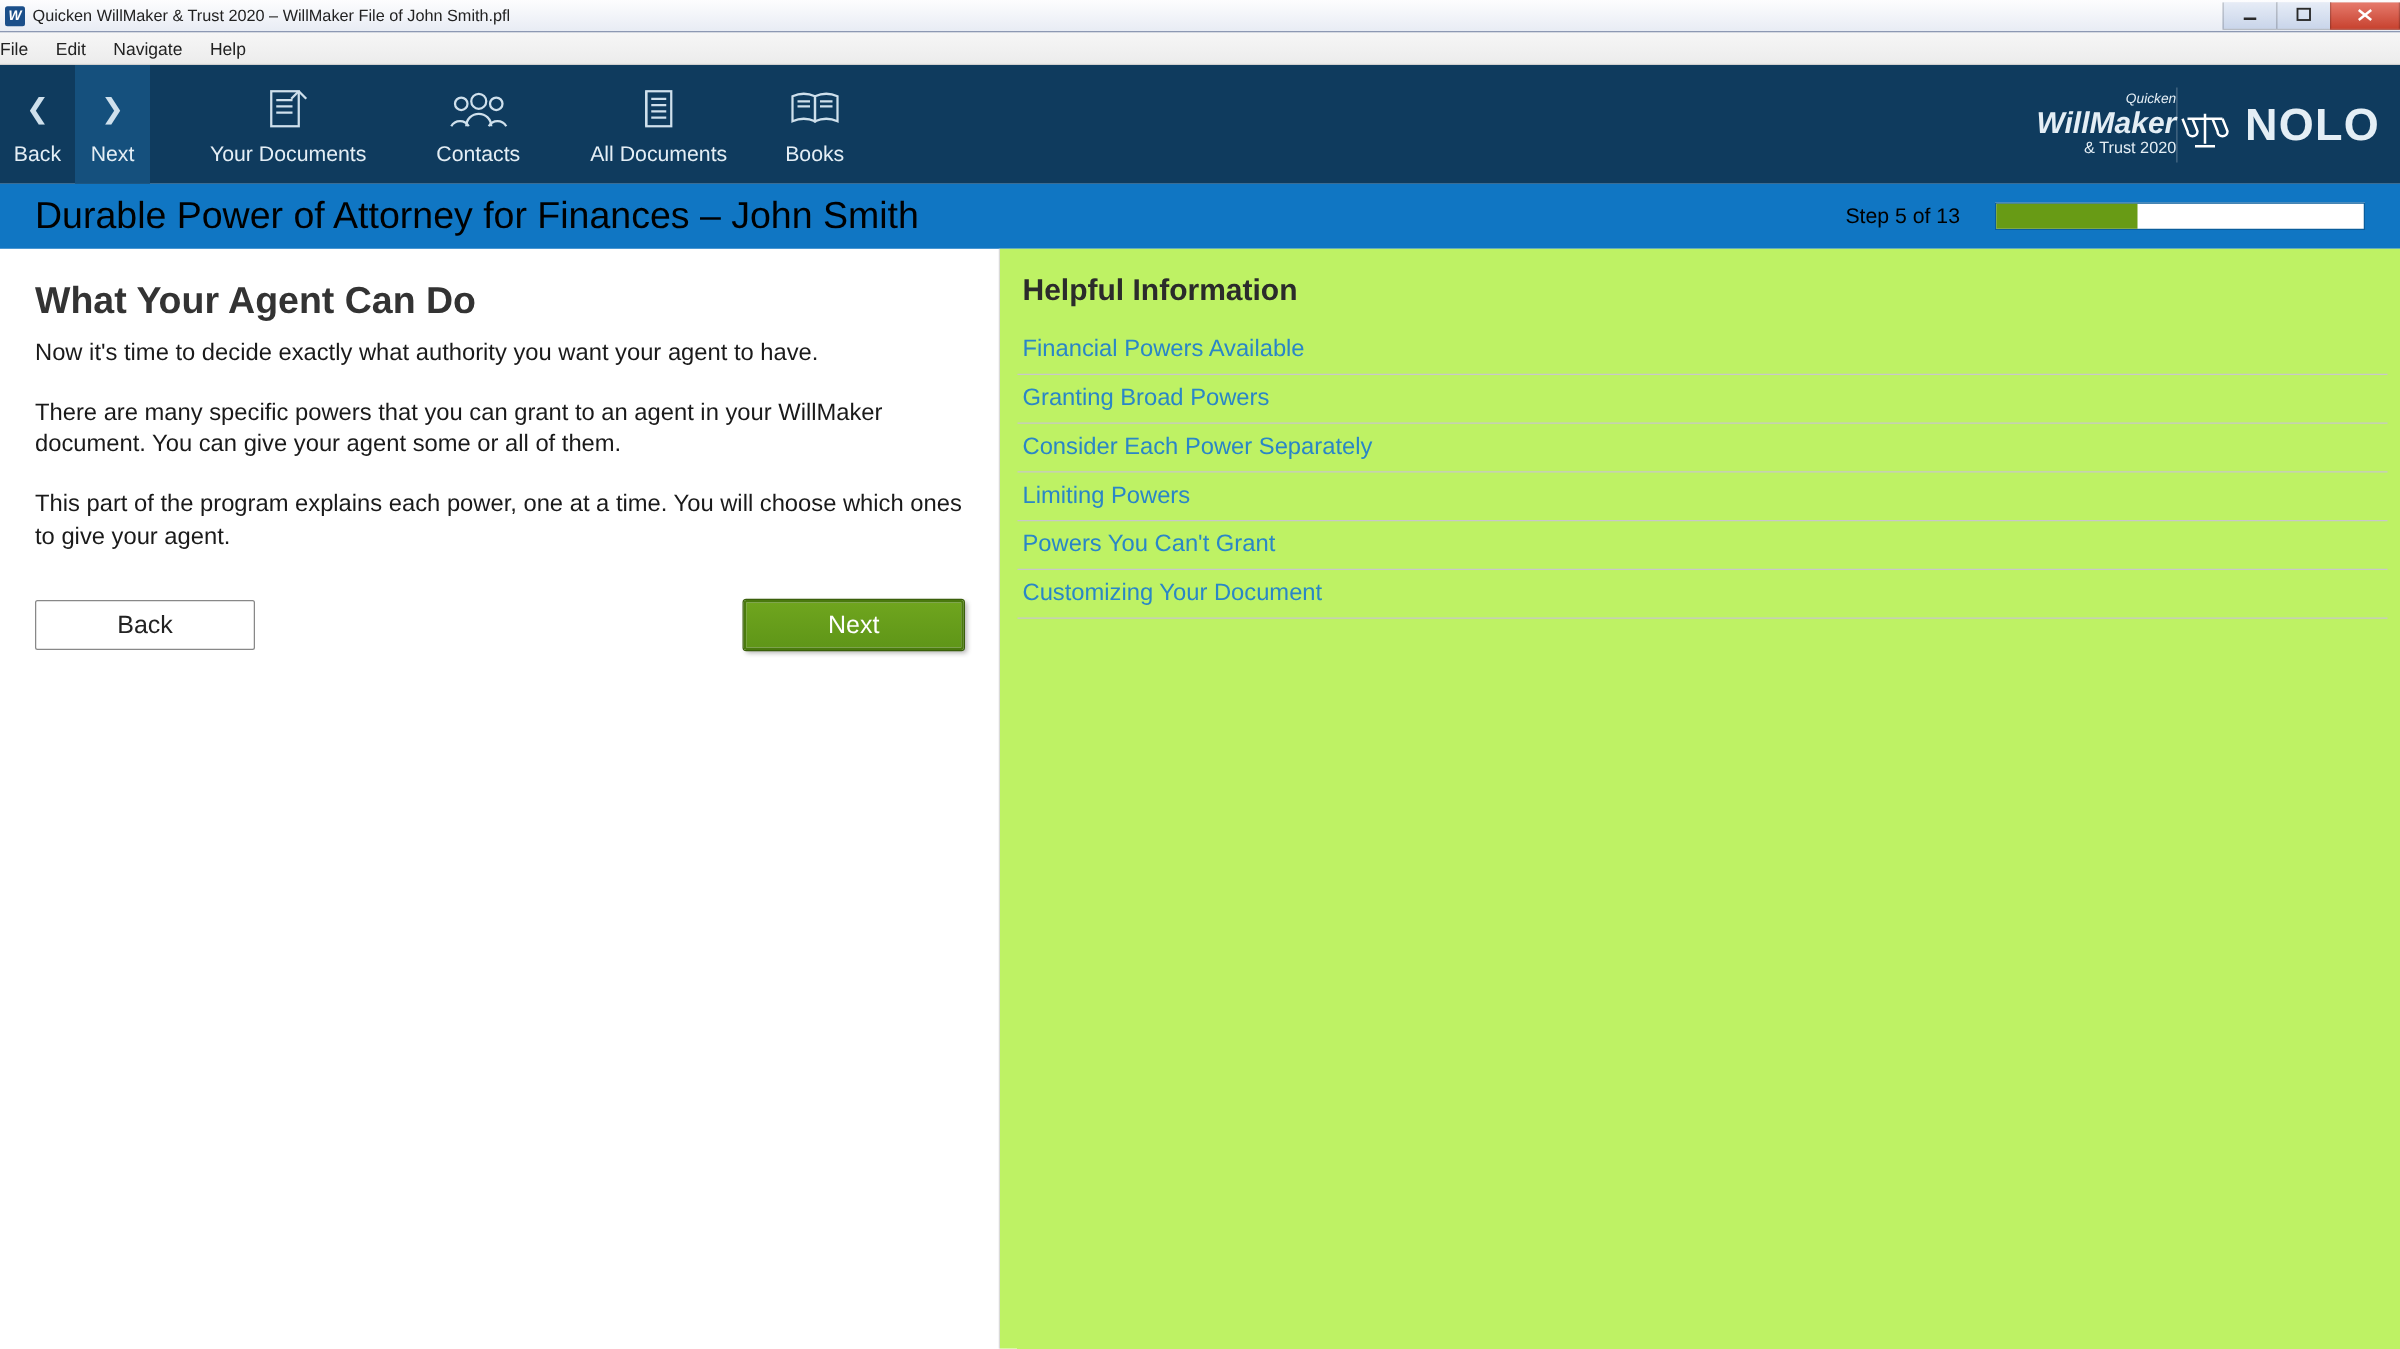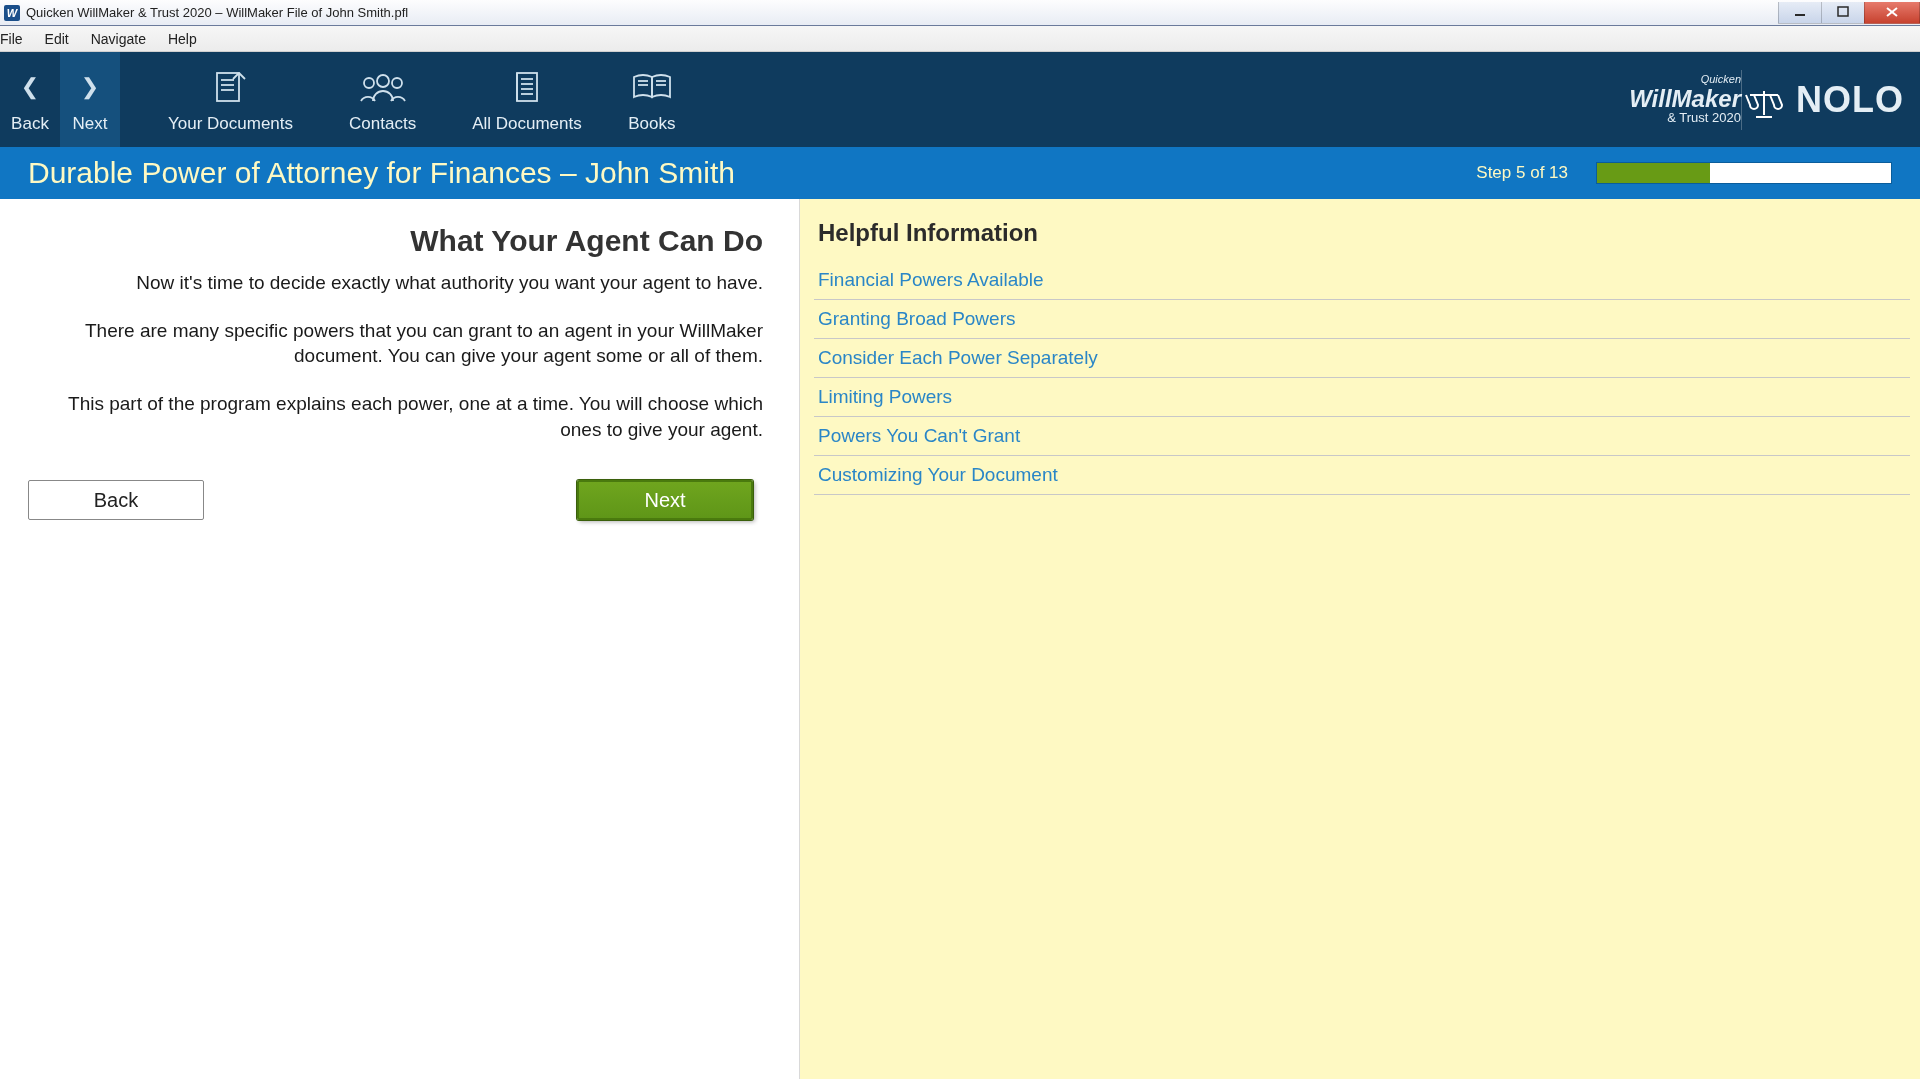--- a/index.html
+++ b/index.html
@@ -87,42 +87,41 @@
 .brand-wm .wm2 { font-size:13px; font-weight:normal; display:block; }
 .brand-nolo { display:flex; align-items:flex-end; gap:10px; font-size:36px; font-weight:bold; letter-spacing:1px;}
 .brand-nolo svg { stroke:#fff; fill:none; stroke-width:2;}
 
 .subheader {
   background: #1076c3;
   height: 52px;
   display: flex;
   align-items: center;
   padding: 0 28px;
-  color: #fef9c3;
+  color: #000000;
 }
 .subheader-title { font-size: 30px; font-weight: 300; }
 .step-area { margin-left:auto; display:flex; align-items:center; gap:28px; font-size:17px;}
 .progress-outer {
   width: 296px; height: 22px;
   background: #fff;
   border: 1px solid #0a5d9b;
   display:flex;
 }
 .progress-fill { background: #689b15; height:100%; }
 
 .content {
   display:flex;
   height: calc(100vh - 26px - 26px - 95px - 52px);
 }
 .main-panel {
   flex: 1;
-  padding: 25px 36px 20px 28px;
+  padding: 25px 18px 20px 28px;
   border-right: 1px solid #d9d9d9;
   max-width: 800px;
-  text-align: right;
 }
 .main-panel h1 {
   font-size: 30px;
   font-weight: 600;
   color: #333;
   margin-bottom: 12px;
 }
 .main-panel p {
   font-size: 19px;
   color: #1a1a1a;
@@ -144,21 +143,21 @@
 }
 .btn-next {
   background: linear-gradient(to bottom, #6fa51e, #5f9618);
   border: 2px solid #4a7a0e;
   color:#fff;
   box-shadow: 0 0 0 1px #3a5f0b, 2px 2px 4px rgba(0,0,0,0.3);
 }
 
 .side-panel {
   flex: 1;
-  background: #fef9c3;
+  background: #bef264;
   padding: 20px 10px 20px 14px;
 }
 .side-panel h2 {
   font-size: 24px;
   color: #2b2b2b;
   font-weight: 600;
   margin-bottom: 14px;
   padding-left: 4px;
 }
 .help-link {

